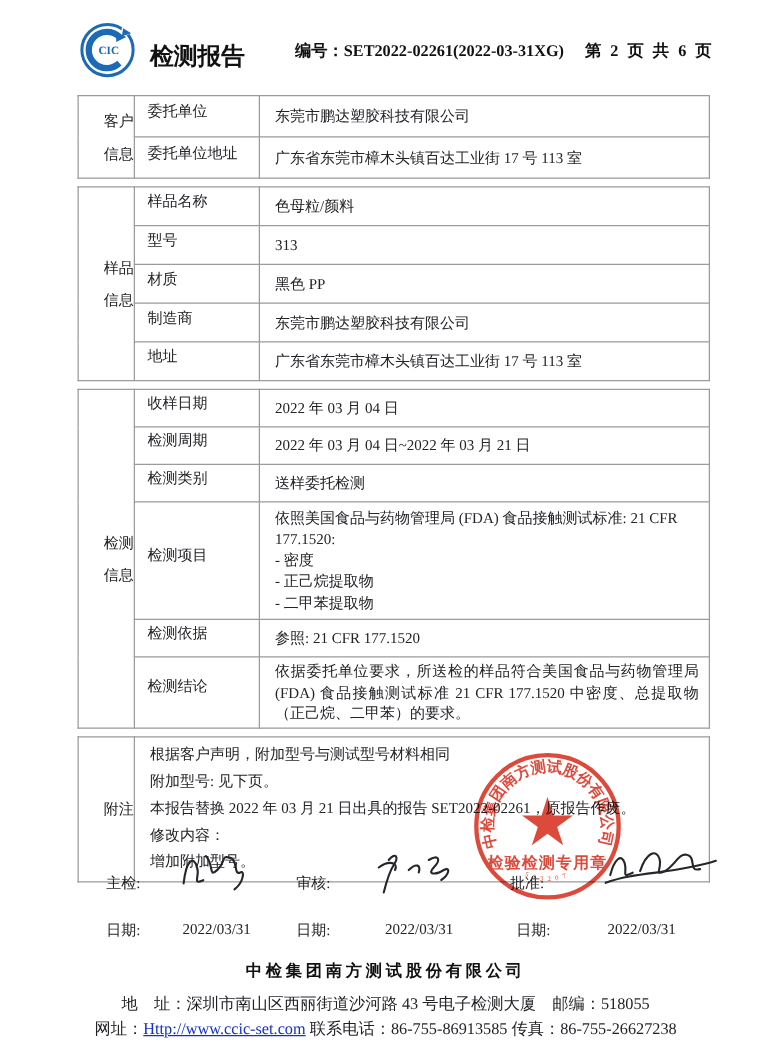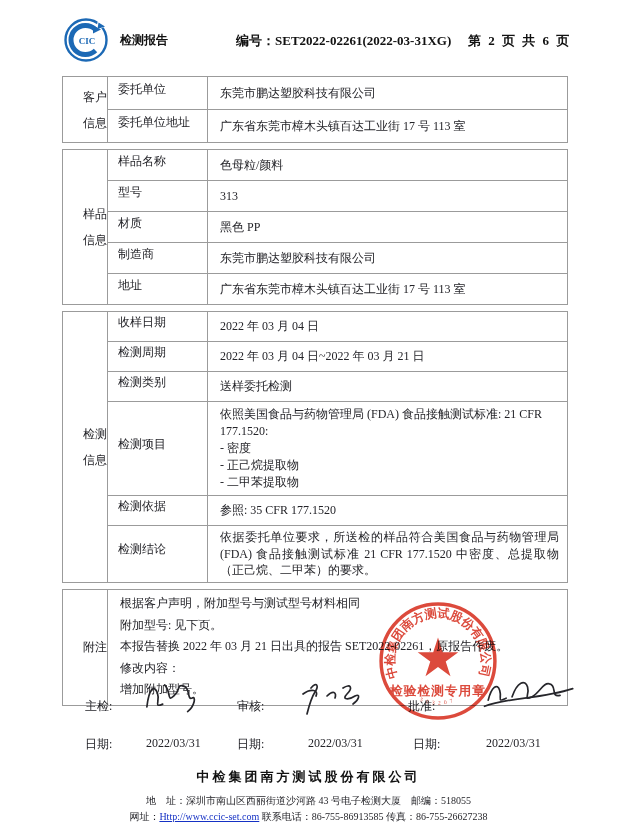--- a/index.html
+++ b/index.html
@@ -1,21 +1,21 @@
 <!DOCTYPE html>
 <html><head>
 <meta charset="utf-8">
 <style>
   html,body{margin:0;padding:0;background:#fff;}
   .page{position:relative;width:617px;height:840px;background:#fff;overflow:hidden;
         font-family:"Liberation Serif","DejaVu Serif",serif;color:#1f1f24;}
   
   .header{position:absolute;left:0;top:0;width:617px;height:76px;}
   .logo{position:absolute;left:62px;top:16px;width:48px;height:48px;}
-  .hdr-title{position:absolute;left:120px;top:32px;font-size:12px;font-weight:bold;color:#111;}
+  .hdr-title{position:absolute;left:120px;top:32px;font-size:19px;font-weight:bold;color:#111;}
   .hdr-no{position:absolute;left:236px;top:32px;font-size:13px;font-weight:bold;color:#111;}
   .hdr-page{position:absolute;left:468px;top:32px;font-size:13px;font-weight:bold;color:#111;letter-spacing:2px;}
   
   .tables{position:absolute;left:62px;top:76px;width:506px;}
   table{border-collapse:collapse;width:506px;table-layout:fixed;margin:0 0 6px 0;}
   td{border:1px solid #9b9b9b;font-size:12px;vertical-align:middle;color:#232328;}
   td.sec{width:45px;text-align:right;white-space:pre-line;line-height:26px;padding:0;}
   td.lab{width:100px;padding:2px 4px 10px 10px;}
   td.val{padding:2px 8px 2px 12px;}
   .ml{white-space:pre-line;}
@@ -28,21 +28,21 @@
   .sig-svg{position:absolute;}
   .sig1{transform:rotate(-6deg);}
   .sig3{transform:rotate(-3deg);}
   .sig-path{fill:none;stroke:#26262b;stroke-width:1.7;stroke-linecap:round;stroke-linejoin:round;}
   
   .stamp{position:absolute;left:377px;top:600px;width:122px;height:122px;opacity:.92;
          mix-blend-mode:multiply;pointer-events:none;}
   
   .footer{position:absolute;left:0;top:764px;width:617px;text-align:center;}
   .f-company{font-size:13px;font-weight:bold;letter-spacing:3px;color:#111;margin:4px 0 8px 0;}
-  .f-line{font-size:10px;color:#1f1f24;margin:2px 0;}
+  .f-line{font-size:13px;color:#1f1f24;margin:2px 0;}
   .f-link{color:#1531c4;}
 </style>
 </head>
 <body>
 
 <div class="page">
 
   <div class="header">
     <svg class="logo" viewBox="0 0 48 48">
       <circle cx="24" cy="24" r="20.5" fill="none" stroke="#1c69b5" stroke-width="2.4"></circle>
@@ -135,21 +135,21 @@
       <tr style="height:86px" class="lh17">
         <td class="lab">检测项目</td>
         <td class="val ml">依照美国食品与药物管理局 (FDA) 食品接触测试标准: 21 CFR
 177.1520:
 - 密度
 - 正己烷提取物
 - 二甲苯提取物</td>
       </tr>
       <tr style="height:26px">
         <td class="lab">检测依据</td>
-        <td class="val">参照: 35 CFR 177.1520</td>
+        <td class="val">参照: 21 CFR 177.1520</td>
       </tr>
       <tr style="height:50px" class="lh16">
         <td class="lab">检测结论</td>
         <td class="val">依据委托单位要求，所送检的样品符合美国食品与药物管理局 (FDA) 食品接触测试标准 21 CFR 177.1520 中密度、总提取物（正己烷、二甲苯）的要求。</td>
       </tr>
     </tbody>
       </table>
 
     <table>
       <colgroup>

